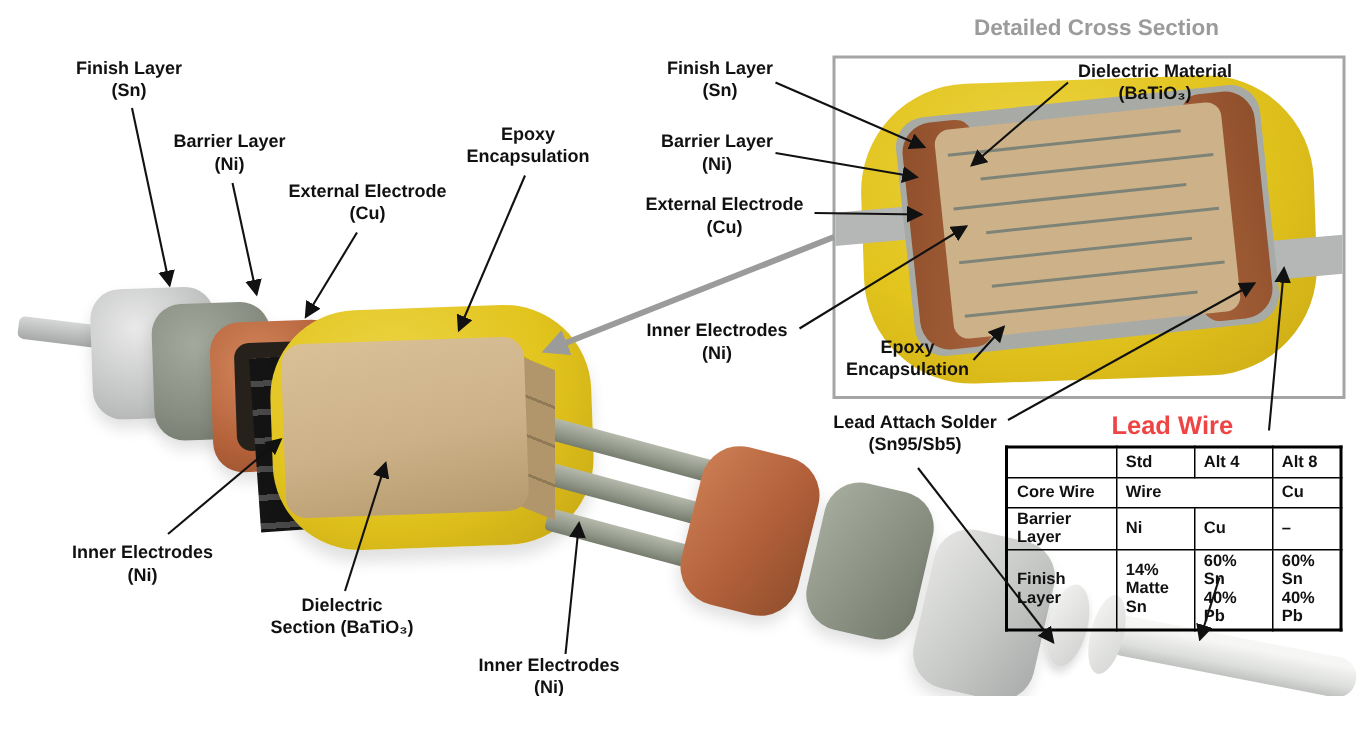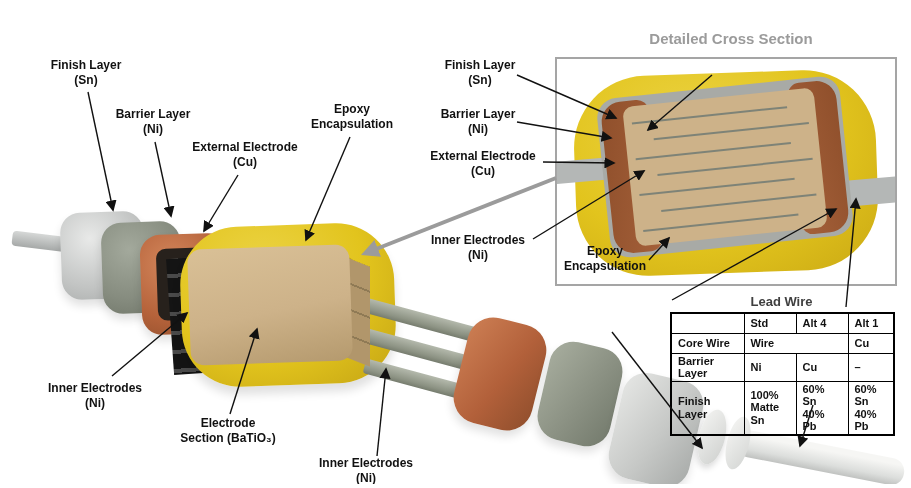--- a/index.html
+++ b/index.html
@@ -1,16 +1,16 @@
 <!DOCTYPE html>
 <html style="--epoxy: #e2c41d; --epoxy-light: #ecd446; --epoxy-dark: #c9a814; --tan: #cdb289; --tan-dark: #b1966b; --brown: #a5613a; --lead-gray: #b4b7b6; --line-gray: #7e8377; --frame-gray: #a5a5a5; --title-gray: #9b9b9b;"><head>
 <meta charset="utf-8">
 <style>
   html,body{margin:0;padding:0;background:#fff;font-family:"Liberation Sans",sans-serif;}
-  #canvas{position:relative;width:911px;height:464px;background:#fff;overflow:hidden;margin-top:20px;}
+  #canvas{position:relative;width:911px;height:464px;background:#fff;overflow:hidden;}
   .shape{position:absolute;}
   
   #wire-left{left:12px;top:215px;width:74px;height:15px;border-radius:4px;
     background:linear-gradient(180deg,#d6d8d7,#a6a9a8);transform:rotate(7deg);z-index:1;}
   .cap{border-radius:20px;box-shadow:0 6px 10px rgba(0,0,0,.12);}
   #cap-sn-l{left:61px;top:192px;width:83px;height:87px;z-index:2;transform:rotate(-2deg);
     background:radial-gradient(circle at 35% 30%,#e8e9e8,#c2c4c3 60%,#a4a7a6);}
   #cap-ni-l{left:102px;top:202px;width:79px;height:91px;z-index:3;transform:rotate(-2deg);
     background:radial-gradient(circle at 35% 30%,#a3a99c,#868c7f 60%,#6d7366);}
   #cap-cu-l{left:141px;top:214px;width:88px;height:100px;z-index:4;transform:rotate(-2deg);
@@ -57,21 +57,21 @@
   #cs-tan{left:22px;top:6px;width:192px;height:140px;border-radius:10px;background:var(--tan,#cdb289);}
   .ielec{position:absolute;height:2px;background:var(--line-gray,#7e8377);}
   
   .lbl{position:absolute;transform:translateX(-50%);text-align:center;font-weight:bold;
     font-size:12px;line-height:14.5px;color:#111;white-space:nowrap;z-index:20;}
   .lbl span{display:block;}
   #cs-title{position:absolute;left:731px;top:10px;transform:translateX(-50%);font-weight:bold;
     font-size:15px;color:var(--title-gray,#9b9b9b);white-space:nowrap;z-index:20;}
   
   #leadwire{position:absolute;left:670px;top:274px;width:223px;z-index:25;}
-  #lw-title{text-align:center;font-weight:bold;font-size:13px;color:#404040;margin-bottom:3px;}
+  #lw-title{text-align:center;font-weight:bold;font-size:17px;color:#ef4444;margin-bottom:3px;}
   #lw-table{border-collapse:collapse;border:2px solid #000;width:223px;table-layout:fixed;}
   #lw-table th,#lw-table td{border:1px solid #000;font-size:11px;font-weight:bold;text-align:left;
     padding:1px 6px;color:#111;white-space:pre-line;line-height:12.5px;}
   #arrows{position:absolute;left:0;top:0;z-index:30;pointer-events:none;}
 </style>
 </head>
 <body>
 
 <div id="canvas">
 
@@ -133,21 +133,21 @@
   </div>
   <div class="lbl" style="left:352px;top:82px">
     <span>Epoxy</span>
     <span>Encapsulation</span>
   </div>
   <div class="lbl" style="left:95px;top:361px">
     <span>Inner Electrodes</span>
     <span>(Ni)</span>
   </div>
   <div class="lbl" style="left:228px;top:396px">
-    <span>Electrode</span>
+    <span>Dielectric</span>
     <span>Section (BaTiO₃)</span>
   </div>
   <div class="lbl" style="left:366px;top:436px">
     <span>Inner Electrodes</span>
     <span>(Ni)</span>
   </div>
 
   <div class="lbl" style="left:480px;top:38px">
     <span>Finish Layer</span>
     <span>(Sn)</span>
@@ -161,52 +161,60 @@
     <span>(Cu)</span>
   </div>
   <div class="lbl" style="left:478px;top:213px">
     <span>Inner Electrodes</span>
     <span>(Ni)</span>
   </div>
   <div class="lbl" style="left:605px;top:224px">
     <span>Epoxy</span>
     <span>Encapsulation</span>
   </div>
-
+  <div class="lbl" style="left:770px;top:40px">
+    <span>Dielectric Material</span>
+    <span>(BaTiO₃)</span>
+  </div>
+
+  <div class="lbl" style="left:610px;top:274px">
+    <span>Lead Attach Solder</span>
+    <span>(Sn95/Sb5)</span>
+  </div>
 
   <div id="leadwire">
     <div id="lw-title">Lead Wire</div>
     <table id="lw-table">
       <colgroup>
           <col style="width:73px">
           <col style="width:52px">
           <col style="width:52px">
           <col style="width:46px">
         </colgroup>
       <tbody>
           <tr style="height:20px">
         <th></th>
         <th>Std</th>
         <th>Alt 4</th>
-        <th>Alt 1</th>
+        <th>Alt 8</th>
       </tr>
       <tr style="height:20px">
         <td>Core Wire</td>
         <td colspan="2">Wire</td>
         <td>Cu</td>
       </tr>
       <tr style="height:18px">
         <td>Barrier Layer</td>
         <td>Ni</td>
         <td>Cu</td>
         <td>–</td>
       </tr>
       <tr style="height:30px">
         <td>Finish Layer</td>
-        <td>100%
+        <td>14%
 Matte Sn</td>
         <td>60% Sn
 40% Pb</td>
         <td>60% Sn
 40% Pb</td>
       </tr>
     </tbody>
       </table>
   </div>
 

